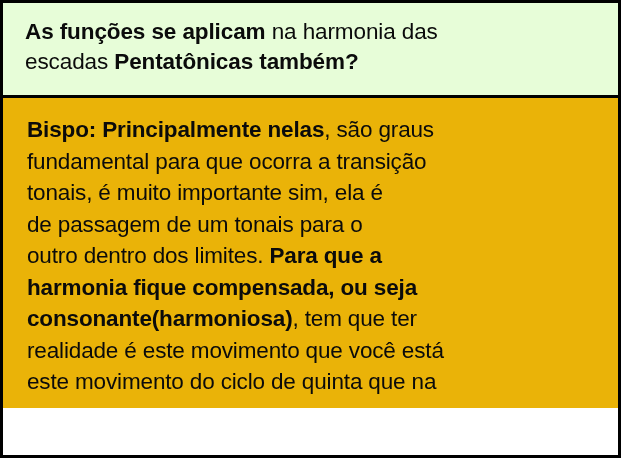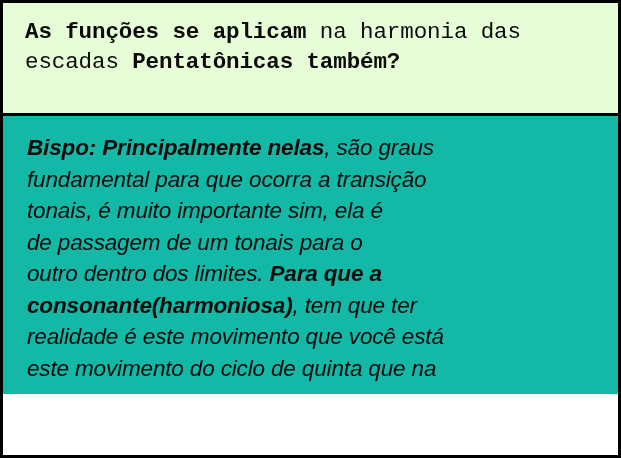--- a/index.html
+++ b/index.html
@@ -19,23 +19,22 @@
     height: 458px;
     box-sizing: border-box;
     border: 3px solid #000000;
     background: #ffffff;
     overflow: hidden;
   }
   .bubble-outgoing {
     background: #e7fdd8;
     width: 100%;
     box-sizing: border-box;
-    padding: 14px 18px 36px 22px;
+    padding: 14px 18px 18px 22px;
     border-bottom: 3px solid #000000;
-    font-family: Liberation Mono, monospace;
   }
   .bubble-outgoing .line {
     font-size: 22.5px;
     line-height: 30px;
     color: #0b0b0b;
     letter-spacing: -0.1px;
   }
   .bubble-incoming {
     background: #ffffff;
     width: 100%;
@@ -54,23 +53,24 @@
   }
 </style>
 </head>
 <body>
 
 <div class="screen">
   <div class="bubble-outgoing" style="background: rgb(231, 253, 216);">
       <div class="line"><b class="strong">As funções se aplicam</b><span> na harmonia das</span></div>
       <div class="line"><span>escadas </span><b class="strong">Pentatônicas também?</b></div>
     </div>
-  <div class="bubble-incoming" style="background: #14b8a6; font-style: italic;">
+  <div class="bubble-incoming" style="background: #eab308;">
       <div class="line"><b class="strong">Bispo: Principalmente nelas</b><span>, são graus</span></div>
       <div class="line"><span>fundamental para que ocorra a transição</span></div>
       <div class="line"><span>tonais, é muito importante sim, ela é</span></div>
       <div class="line"><span>de passagem de um tonais para o</span></div>
       <div class="line"><span>outro dentro dos limites. </span><b class="strong">Para que a</b></div>
+      <div class="line"><b class="strong">harmonia fique compensada, ou seja</b></div>
       <div class="line"><b class="strong">consonante(harmoniosa)</b><span>, tem que ter</span></div>
       <div class="line"><span>realidade é este movimento que você está</span></div>
       <div class="line"><span>este movimento do ciclo de quinta que na</span></div>
     </div>
 </div>
 
 </body></html>

